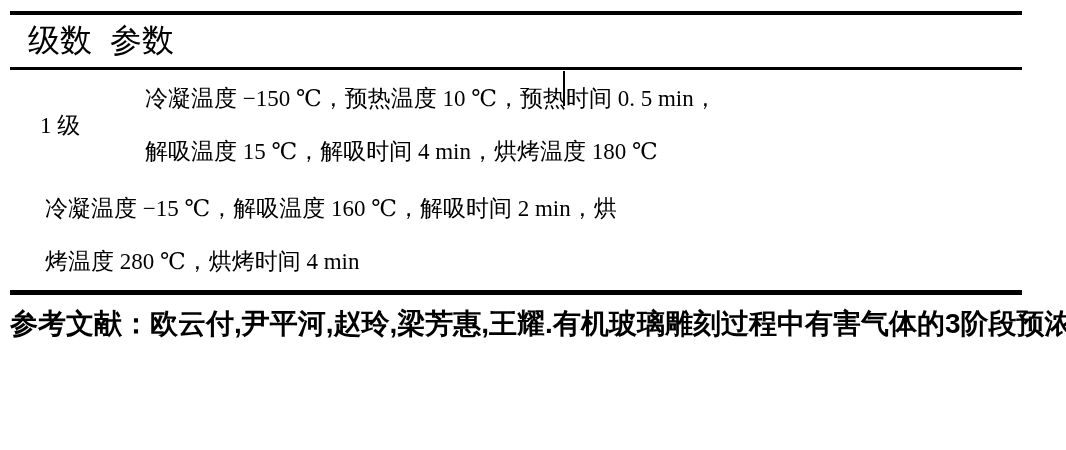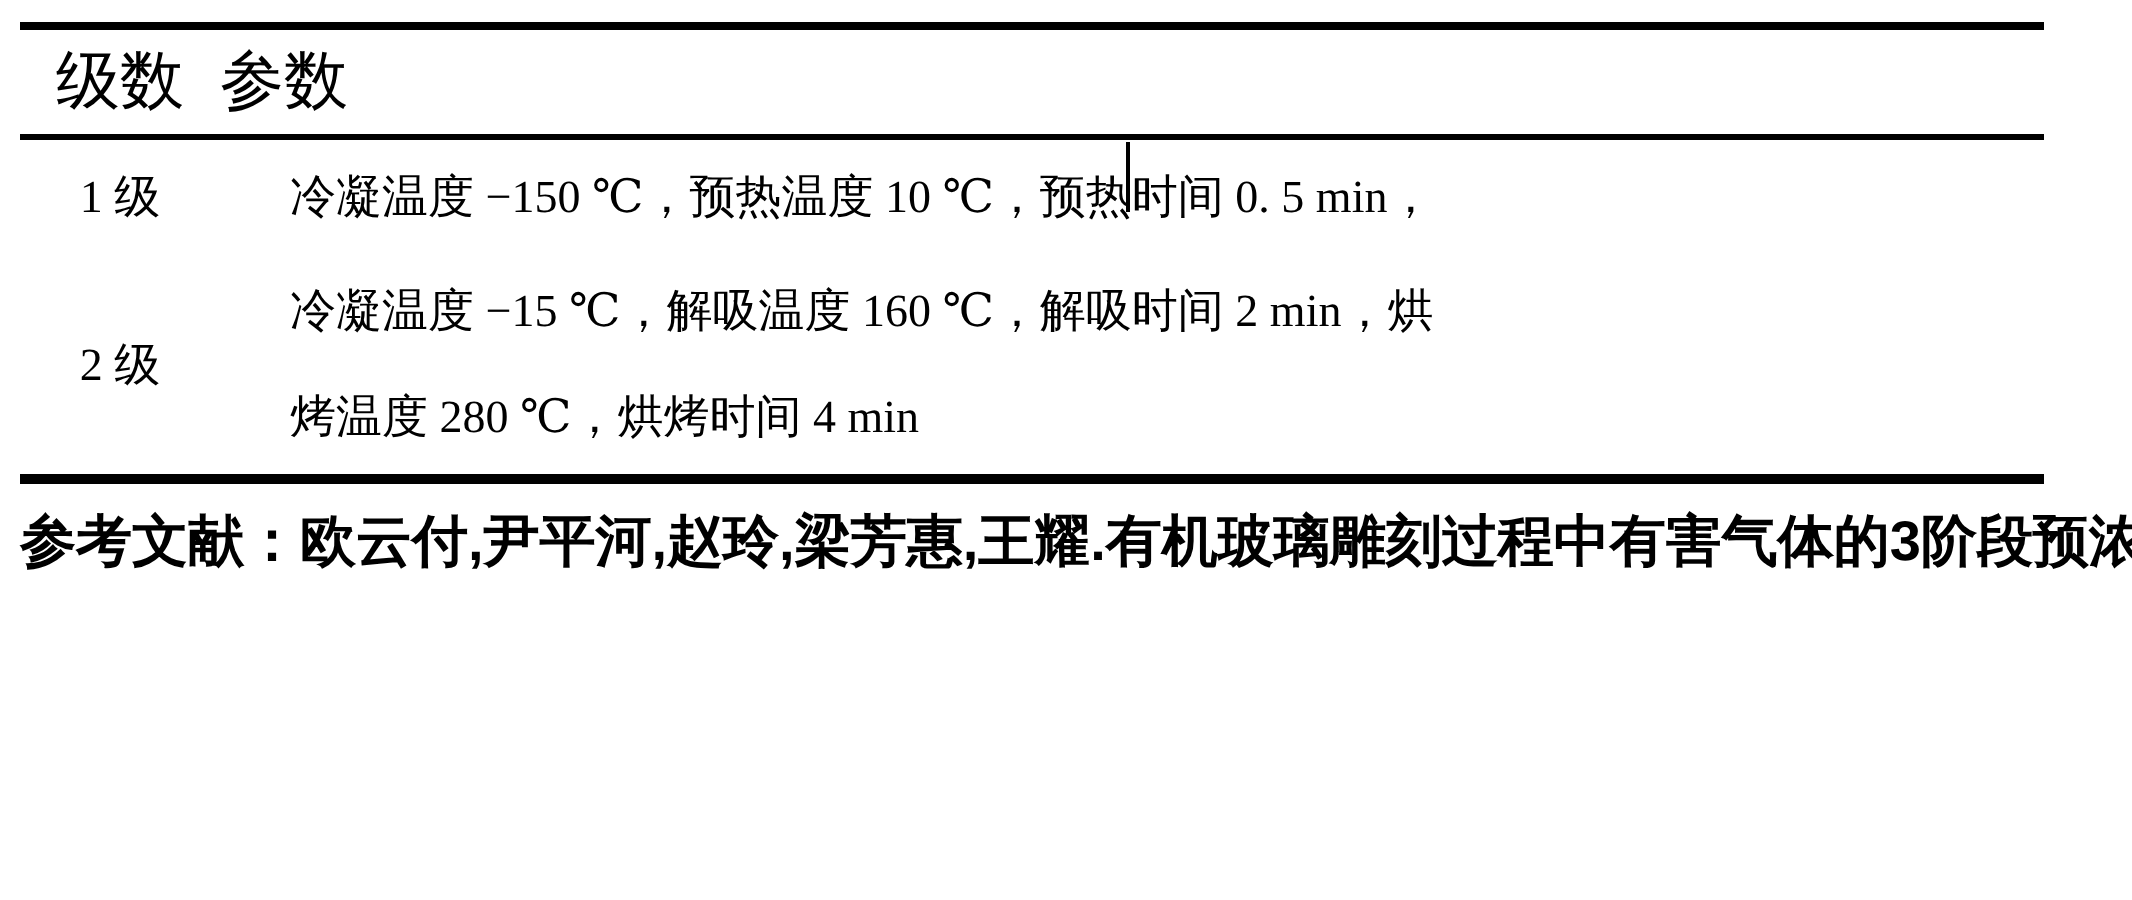--- a/index.html
+++ b/index.html
@@ -94,25 +94,25 @@
       <div class="col-level">级数</div>
       <div class="col-param">参数</div>
     </div>
 
     <div class="rule rule-mid"></div>
 
     <div class="body-row">
       <div class="col-level">1 级</div>
       <div class="col-param">
         <div class="param-line">冷凝温度 −150 ℃，预热温度 10 ℃，预热时间 0. 5 min，</div>
+        <div class="param-line">解吸温度 15 ℃，解吸时间 4 min，烘烤温度 180 ℃</div>
       </div>
     </div>
 
     <div class="body-row">
-      <div class="col-level">2 级</div>
       <div class="col-param">
         <div class="param-line">冷凝温度 −15 ℃，解吸温度 160 ℃，解吸时间 2 min，烘</div>
         <div class="param-line">烤温度 280 ℃，烘烤时间 4 min</div>
       </div>
     </div>
 
 
     <div class="rule rule-bottom"></div>
 
     <div class="reference">

